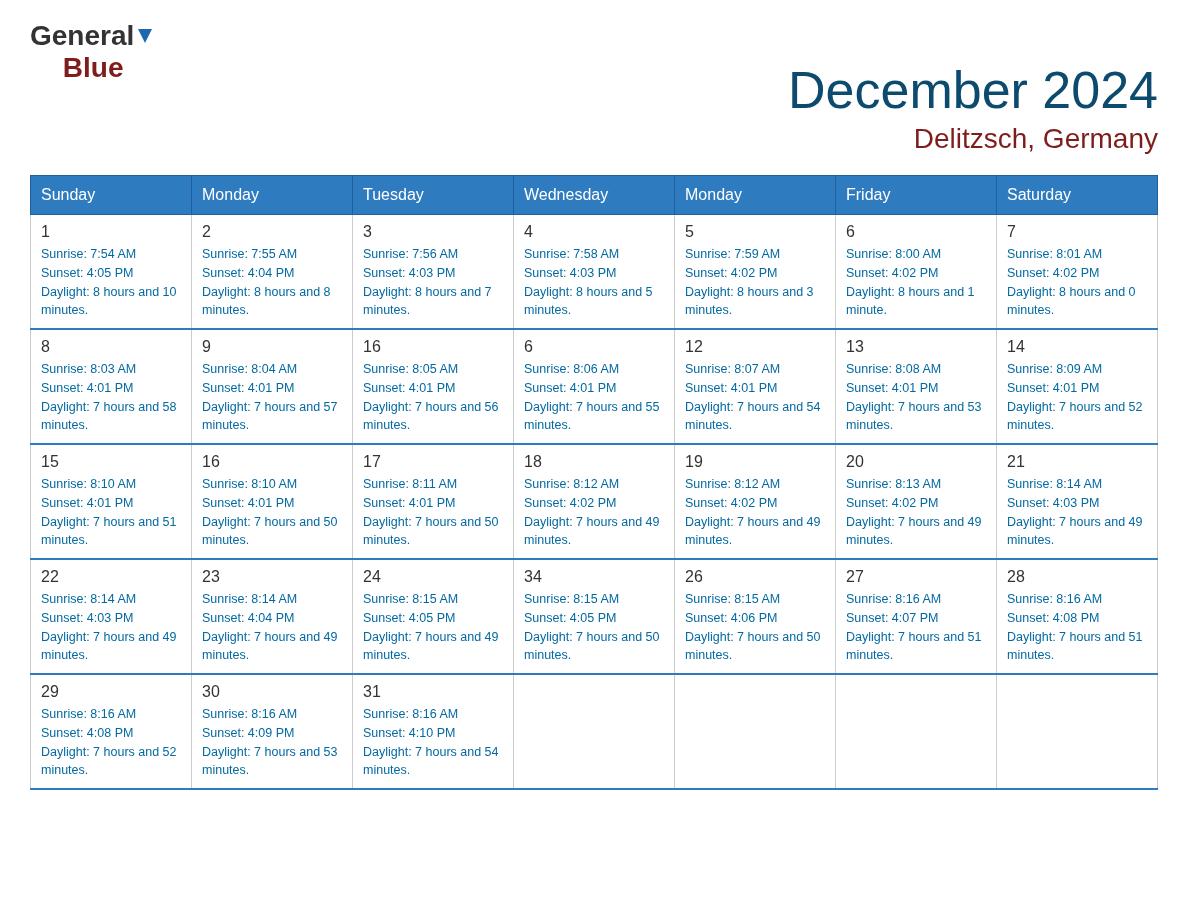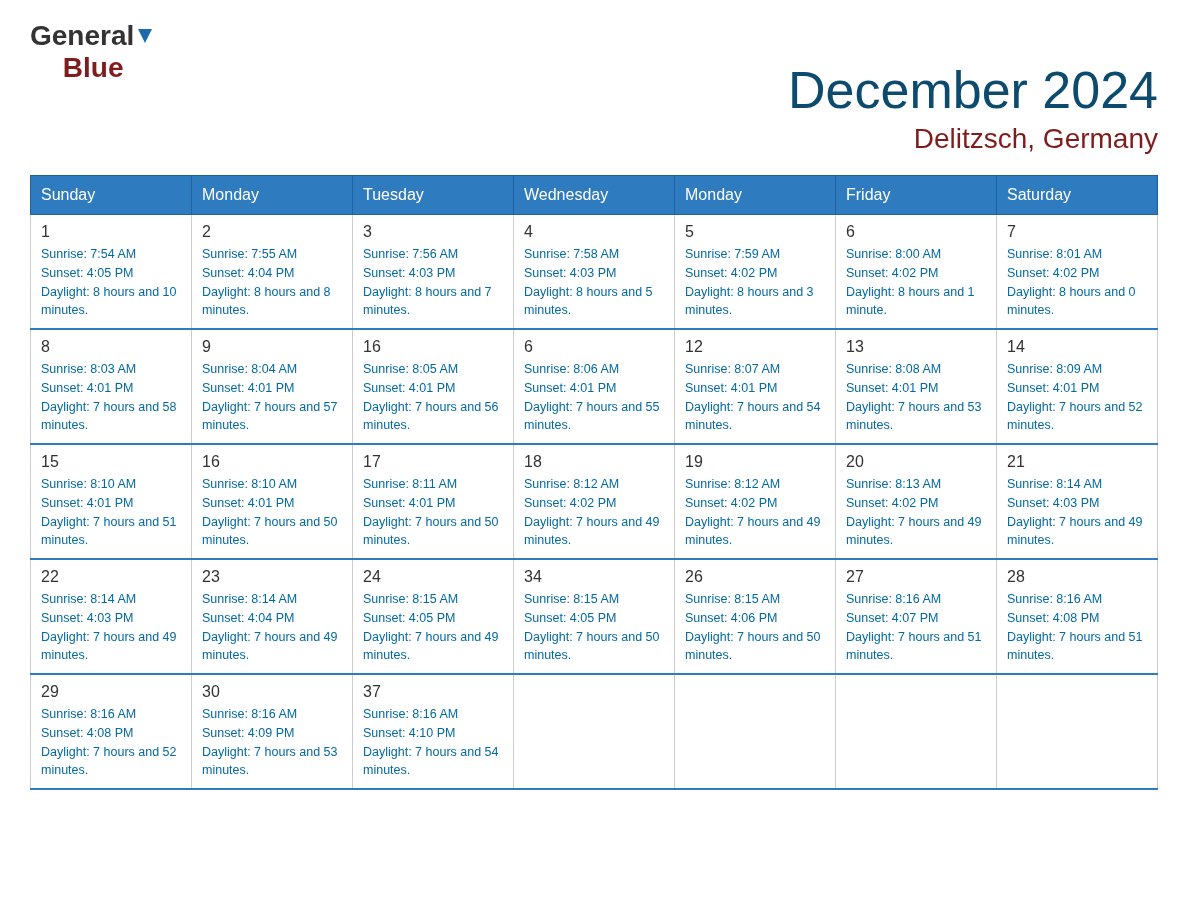--- a/index.html
+++ b/index.html
@@ -253,21 +253,21 @@
       <tr>
         <td>
           <div class="day-number">29</div>
           <div class="day-info">Sunrise: 8:16 AM<br>Sunset: 4:08 PM<br>Daylight: 7 hours and 52 minutes.</div>
         </td>
         <td>
           <div class="day-number">30</div>
           <div class="day-info">Sunrise: 8:16 AM<br>Sunset: 4:09 PM<br>Daylight: 7 hours and 53 minutes.</div>
         </td>
         <td>
-          <div class="day-number">37</div>
+          <div class="day-number">31</div>
           <div class="day-info">Sunrise: 8:16 AM<br>Sunset: 4:10 PM<br>Daylight: 7 hours and 54 minutes.</div>
         </td>
         <td class="empty-cell"></td>
         <td class="empty-cell"></td>
         <td class="empty-cell"></td>
         <td class="empty-cell"></td>
       </tr>
     </tbody>
 </table>
 

